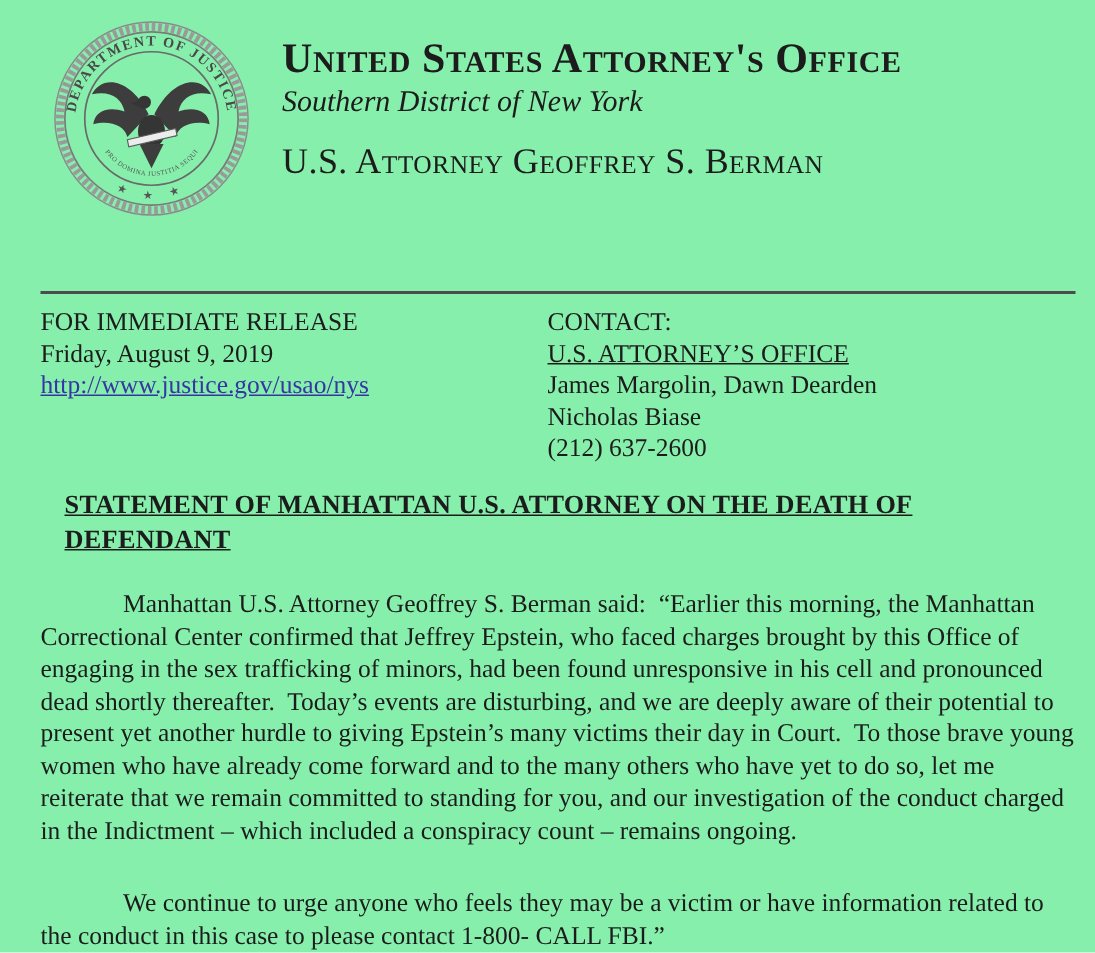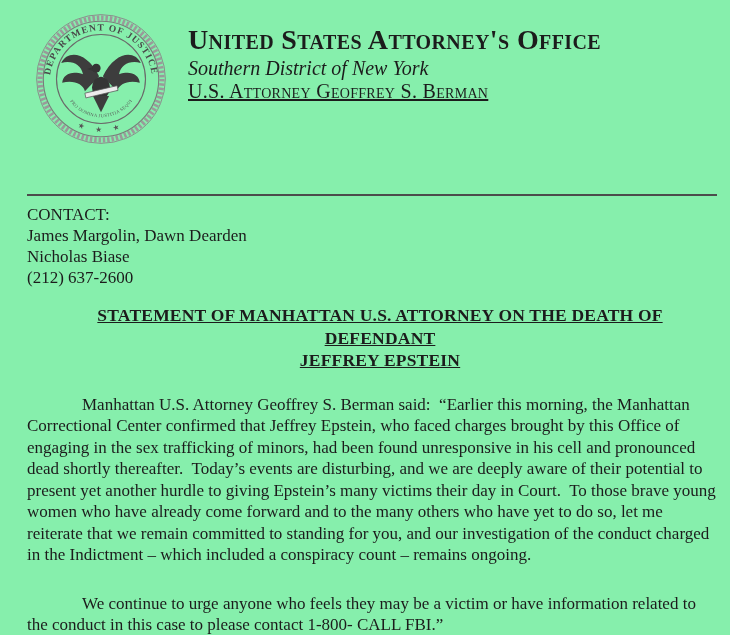--- a/index.html
+++ b/index.html
@@ -7,32 +7,32 @@
     position:relative; width:730px; height:635px; background:#86efac;
     font-family:"Liberation Serif", serif; color:#1c1c1c; overflow:hidden;
     box-sizing:border-box;
   }
   .letterhead { display:flex; align-items:flex-start; padding:8px 0 0 30px; height:150px; }
   .seal { width:142px; height:142px; flex:none; }
   .seal svg { display:block; }
   .head-text { margin-left:16px; padding-top:16px; }
   .office   { font-size:28px; font-weight:700; font-variant:small-caps; letter-spacing:0.4px; line-height:1.12; }
   .district { font-size:20px; font-style:italic; line-height:1.15; margin-top:2px; }
-  .attorney { font-size:20px; font-variant:small-caps; letter-spacing:0.3px; margin-top:0;text-decoration:underline; }
+  .attorney { font-size:24px; font-variant:small-caps; letter-spacing:0.3px; margin-top:15px; }
 
   .rule { border-top:2px solid #4c4c4c; margin:36px 13px 0 27px; height:0; }
 
   .info-row  { display:flex; margin:8px 12px 0 27px; font-size:17px; line-height:21px; }
   .info-left { width:338px; flex:none; }
   .link { color:#3636a3; text-decoration:underline; cursor:pointer; }
   .info-right { display:flex;flex-direction:column; }
   .contact-label { width:90px; flex:none; }
   .contact-office { text-decoration:underline; }
 
-  .title { margin:16px 13px 0 43px; text-align:center; font-weight:700; font-size:17.5px; line-height:22.5px; letter-spacing:0.2px; }
+  .title { margin:16px 13px 0 43px; font-weight:700; font-size:17.5px; line-height:22.5px; letter-spacing:0.2px; }
   .title-line { text-decoration:underline; }
 
   .body-para { margin:22px 13px 0 27px; font-size:17px; line-height:21.5px; text-indent:55px; white-space:pre-wrap; }
   .body-para.second { margin-top:27px; }
 
   .ring-text  { font-family:"Liberation Serif", serif; font-weight:700; font-size:10px; letter-spacing:1.2px; fill:#4a4a4a; }
   .motto-text { font-family:"Liberation Serif", serif; font-size:4.8px; letter-spacing:0.4px; fill:#555555; }
   .stars-text { font-family:"DejaVu Sans", sans-serif; font-size:8px; fill:#555555; letter-spacing:5px; }
 </style>
 </head>
@@ -84,31 +84,36 @@
     <div class="head-text">
       <div class="office">United States Attorney's Office</div>
       <div class="district">Southern District of New York</div>
       <div class="attorney">U.S. Attorney Geoffrey S. Berman</div>
     </div>
   </div>
 
   <div class="rule"></div>
 
   <div class="info-row">
+    <div class="info-left">
+      <div>FOR IMMEDIATE RELEASE</div>
+      <div>Friday, August 9, 2019</div>
+      <div><a class="link">http://www.justice.gov/usao/nys</a></div>
+    </div>
     <div class="info-right">
       <div class="contact-label">CONTACT:</div>
       <div class="contact-lines">
+        <div class="contact-office">U.S. ATTORNEY’S OFFICE</div>
         <div>James Margolin, Dawn Dearden</div>
         <div>Nicholas Biase</div>
         <div>(212) 637-2600</div>
       </div>
     </div>
   </div>
 
   <div class="title">
     <span class="title-line">STATEMENT OF MANHATTAN U.S. ATTORNEY ON THE DEATH OF DEFENDANT</span><br>
-    <span class="title-line">JEFFREY EPSTEIN</span>
   </div>
 
   <p class="body-para">Manhattan U.S. Attorney Geoffrey S. Berman said:  “Earlier this morning, the Manhattan Correctional Center confirmed that Jeffrey Epstein, who faced charges brought by this Office of engaging in the sex trafficking of minors, had been found unresponsive in his cell and pronounced dead shortly thereafter.  Today’s events are disturbing, and we are deeply aware of their potential to present yet another hurdle to giving Epstein’s many victims their day in Court.  To those brave young women who have already come forward and to the many others who have yet to do so, let me reiterate that we remain committed to standing for you, and our investigation of the conduct charged in the Indictment – which included a conspiracy count – remains ongoing.</p>
   <p class="body-para second">We continue to urge anyone who feels they may be a victim or have information related to the conduct in this case to please contact 1-800- CALL FBI.”</p>
 
 </div>
 
 </body></html>

